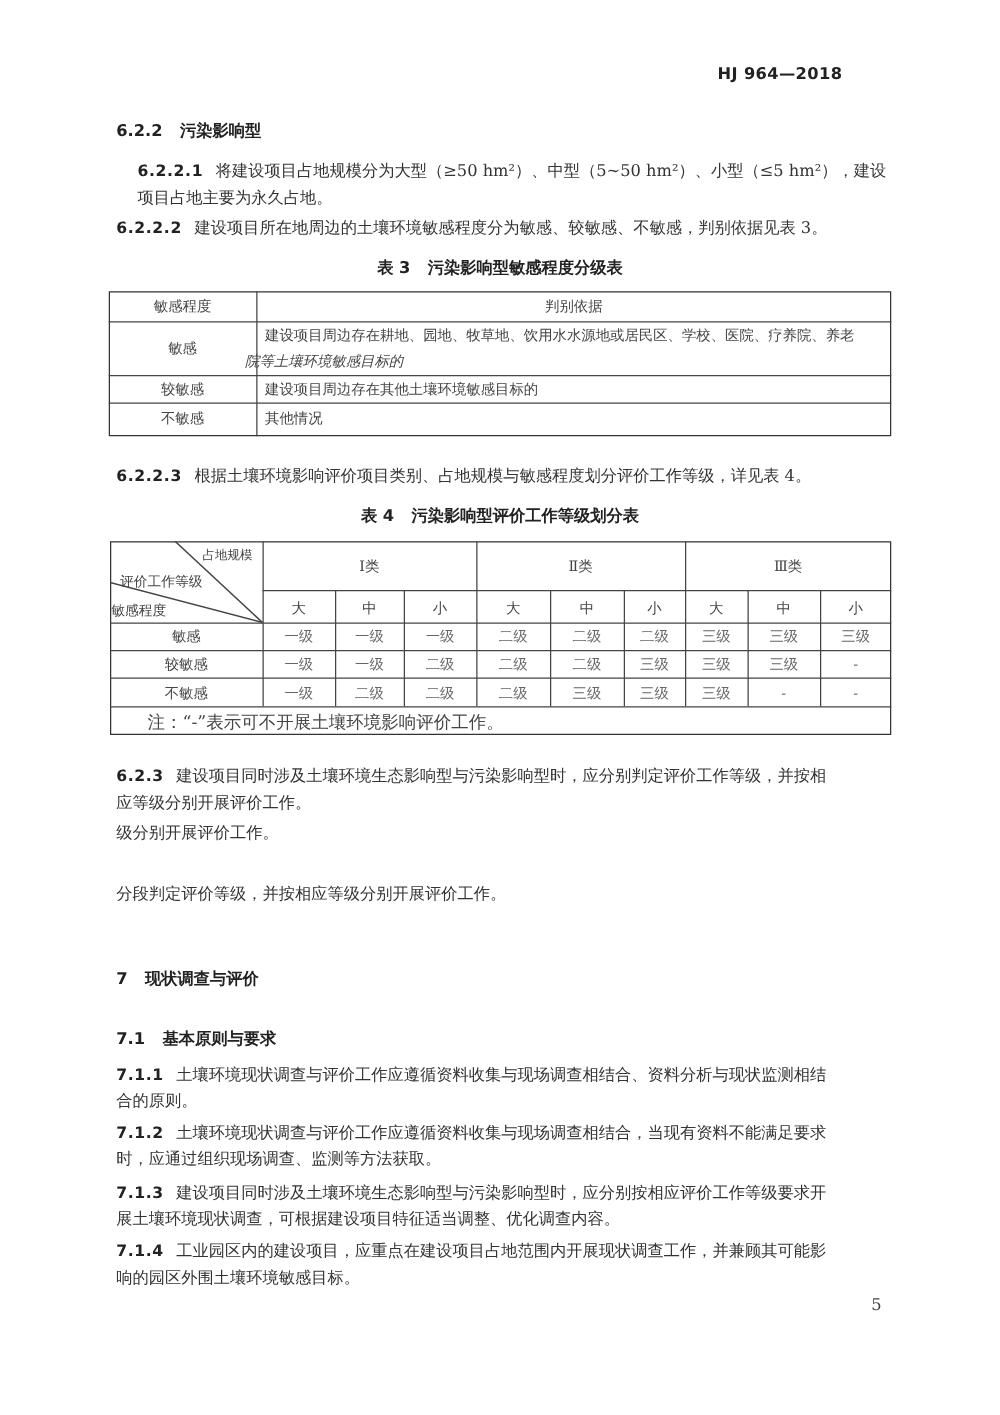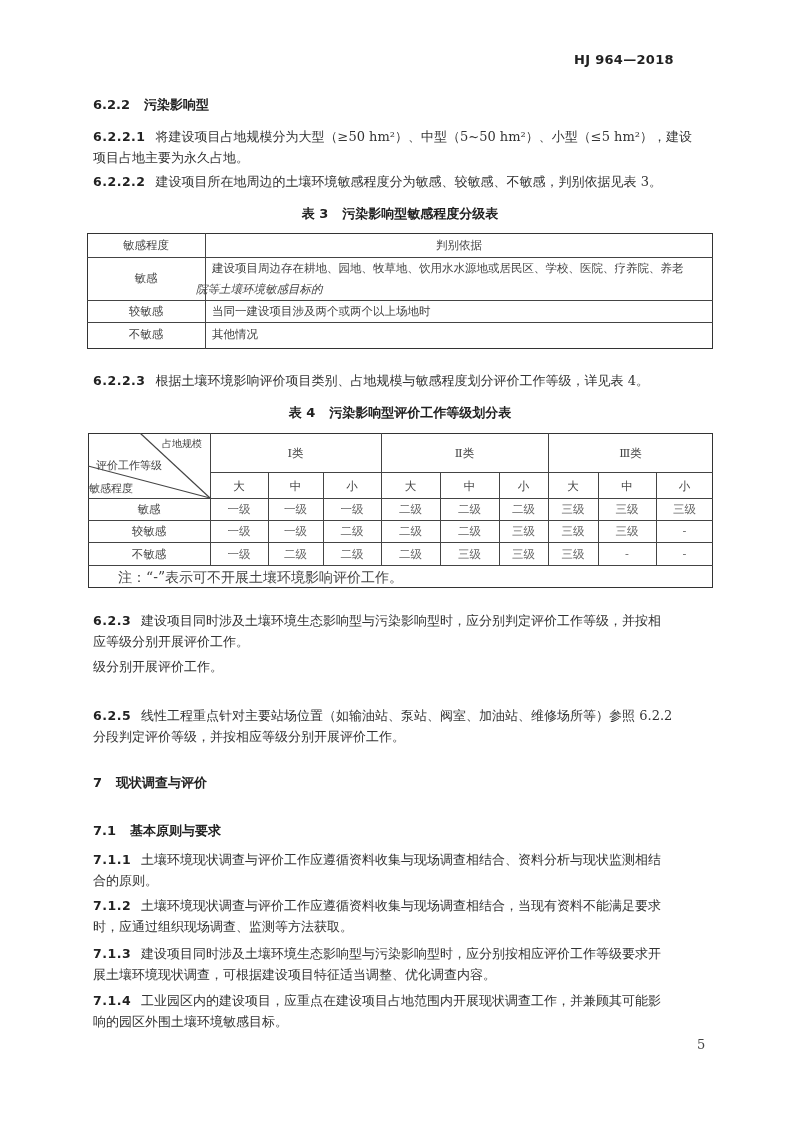--- a/index.html
+++ b/index.html
@@ -25,21 +25,21 @@
 </style>
 </head>
 <body>
 
 <div class="abs std-id">HJ 964—2018</div>
 
 <div class="abs h" style="left:93px; top:96px;">
   <span class="sec">6.2.2</span><span>污染影响型</span>
 </div>
 
-<div class="para" style="top:126px;">
+<div class="para" style="top:126px;margin-left:17px;">
   <div><span class="num">6.2.2.1</span><span>将建设项目占地规模分为大型（≥50 hm²）、中型（5~50 hm²）、小型（≤5 hm²），建设</span></div>
   <div>项目占地主要为永久占地。</div>
 </div>
 
 <div class="para" style="top:171px;">
   <span class="num">6.2.2.2</span><span>建设项目所在地周边的土壤环境敏感程度分为敏感、较敏感、不敏感，判别依据见表 3。</span>
 </div>
 
 <div class="cap" style="top:205px;">
   <span class="tno">表 3</span><span>污染影响型敏感程度分级表</span>
@@ -53,21 +53,21 @@
   <div class="line-h" style="left:87px; top:322px; width:626px;"></div>
 
   <div class="cell" style="left:87px; width:118px; top:238px;">敏感程度</div>
   <div class="cell" style="left:205px; width:508px; top:238px;">判别依据</div>
 
   <div class="cell" style="left:87px; width:118px; top:271px;">敏感</div>
   <div class="cell left" style="left:212px; top:261px;">建设项目周边存在耕地、园地、牧草地、饮用水水源地或居民区、学校、医院、疗养院、养老</div>
   <div class="cell left" style="left:196px; top:282px;font-style:italic;">院等土壤环境敏感目标的</div>
 
   <div class="cell" style="left:87px; width:118px; top:304px;">较敏感</div>
-  <div class="cell left" style="left:212px; top:304px;">当同一建设项目涉及两个或两个以上场地时</div>
+  <div class="cell left" style="left:212px; top:304px;">建设项目周边存在其他土壤环境敏感目标的</div>
 
   <div class="cell" style="left:87px; width:118px; top:327px;">不敏感</div>
   <div class="cell left" style="left:212px; top:327px;">其他情况</div>
 </div>
 
 <div class="para" style="top:370px;">
   <span class="num">6.2.2.3</span><span>根据土壤环境影响评价项目类别、占地规模与敏感程度划分评价工作等级，详见表 4。</span>
 </div>
 
 <div class="cap" style="top:404px;">
@@ -155,21 +155,20 @@
 <div class="para" style="top:610px;">
   <div><span class="num">6.2.3</span><span>建设项目同时涉及土壤环境生态影响型与污染影响型时，应分别判定评价工作等级，并按相</span></div>
   <div>应等级分别开展评价工作。</div>
 </div>
 
 <div class="para" style="top:656px;">
   <div>级分别开展评价工作。</div>
 </div>
 
 <div class="para" style="top:705px;">
-  <div><span class="num">6.2.5</span><span>线性工程重点针对主要站场位置（如输油站、泵站、阀室、加油站、维修场所等）参照 6.2.2</span></div>
   <div>分段判定评价等级，并按相应等级分别开展评价工作。</div>
 </div>
 
 <div class="abs h" style="left:93px; top:774px;">
   <span class="sec">7</span><span>现状调查与评价</span>
 </div>
 
 <div class="abs h" style="left:93px; top:822px;">
   <span class="sec">7.1</span><span>基本原则与要求</span>
 </div>

